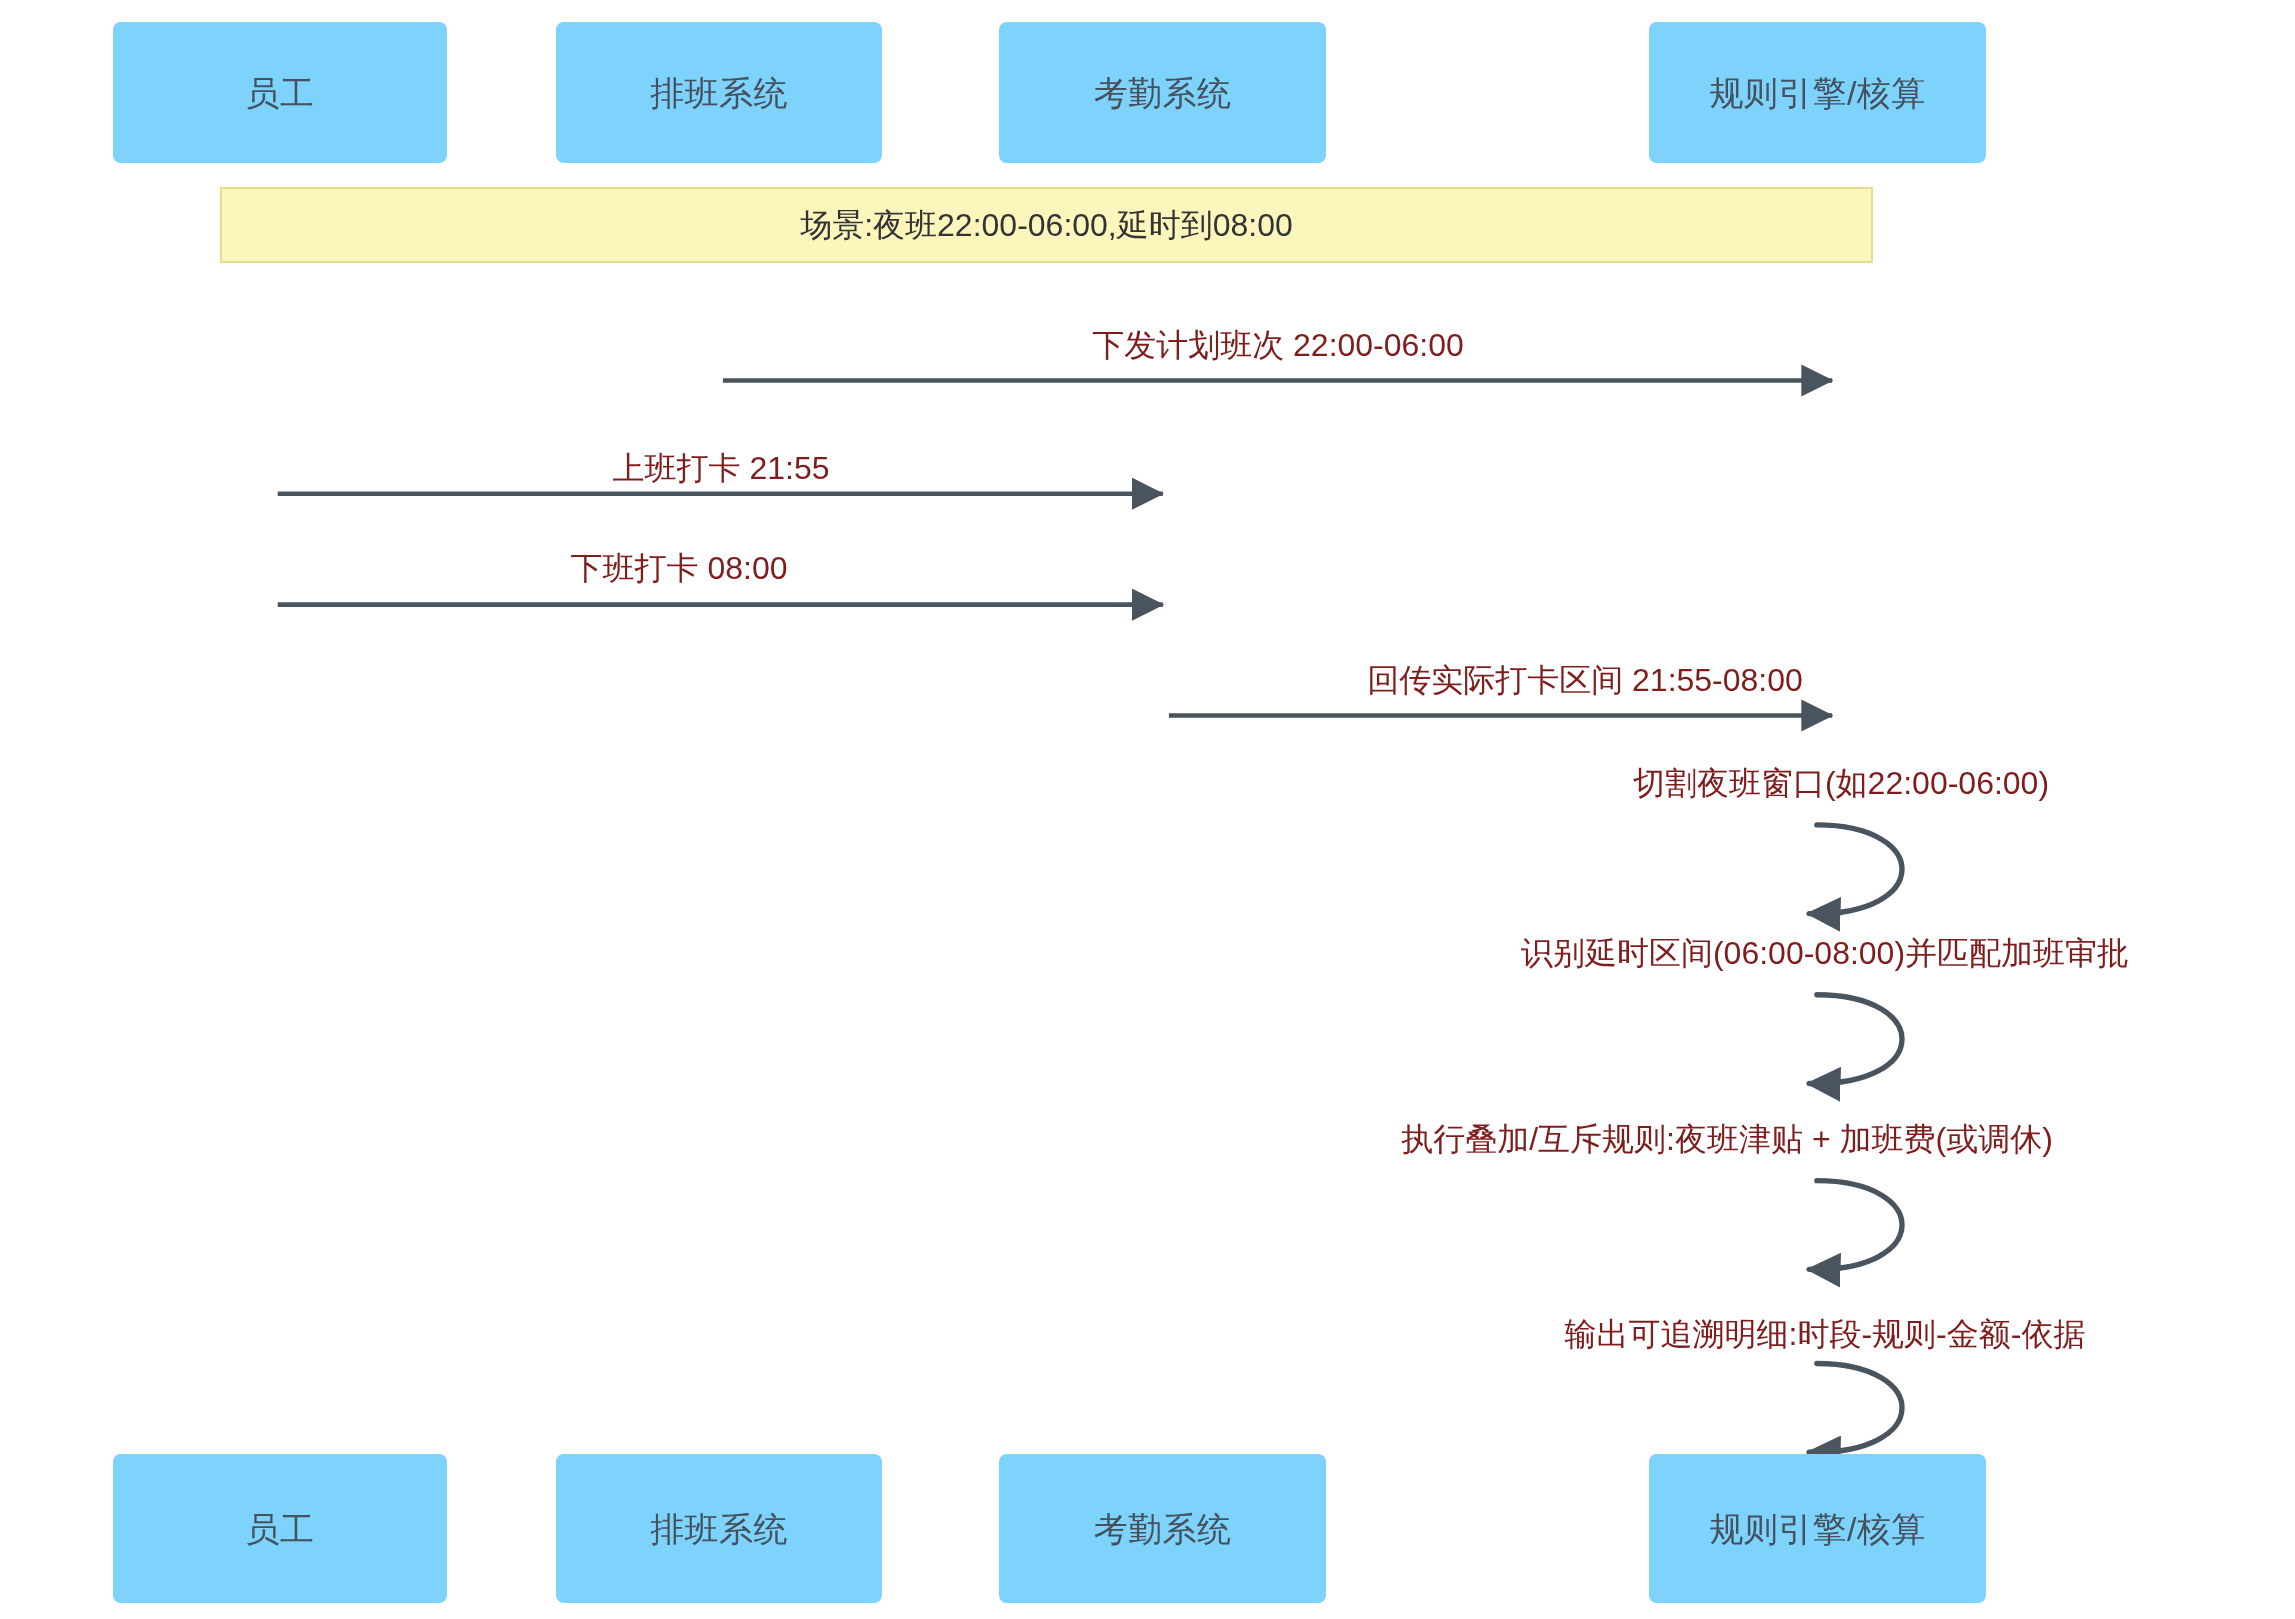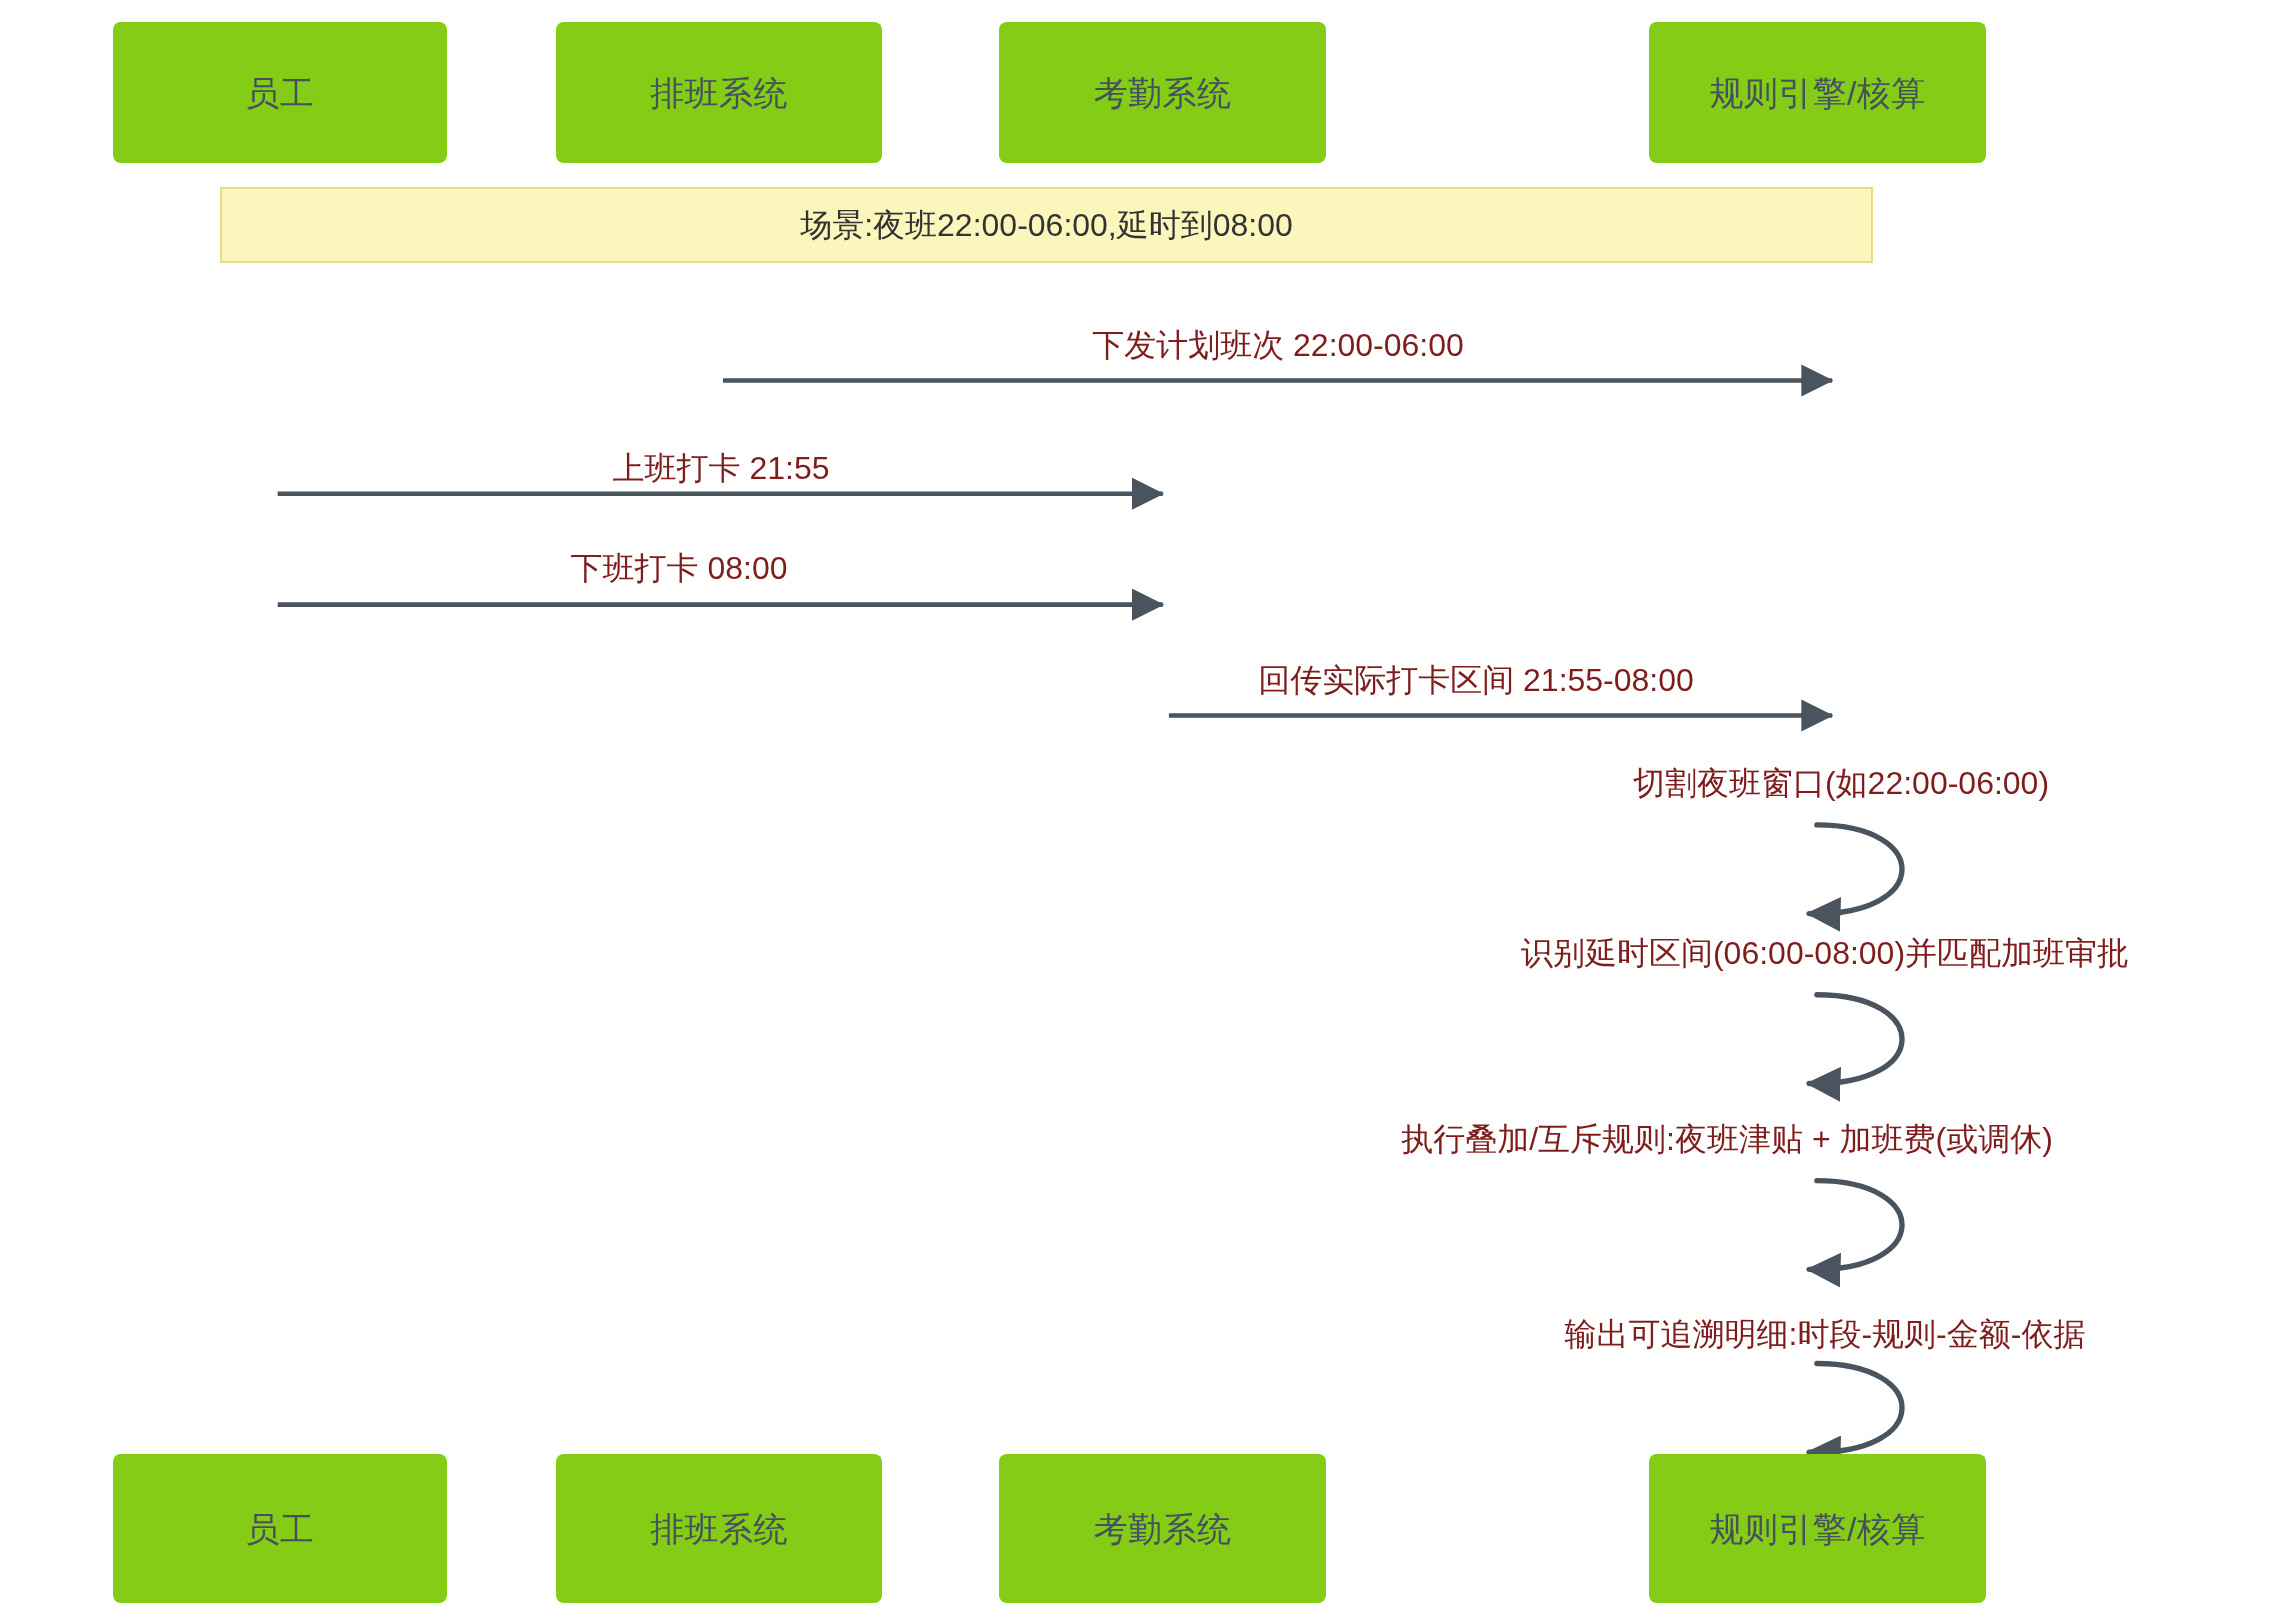--- a/index.html
+++ b/index.html
@@ -16,21 +16,21 @@
     overflow: hidden;
   }
   #svg-layer {
     position: absolute;
     left: 0; top: 0;
     width: 2295px;
     height: 1620px;
   }
   .participant-box {
     position: absolute;
-    background: #84cc16;
+    background: #7dd3fc;
     border-radius: 7.7px;
     display: flex;
     align-items: center;
     justify-content: center;
     box-sizing: border-box;
   }
   .participant-label {
     font-size: 34px;
     color: #45515e;
     letter-spacing: 0.4px;
@@ -124,21 +124,21 @@
     </div>
 
   <div class="note-box" id="scenario-note" style="left: 220px; top: 187px; width: 1653px; height: 76px;">
     <span class="note-label">场景:夜班22:00-06:00,延时到08:00</span>
   </div>
 
   <div id="message-labels">
       <div class="msg-label" style="left: 1278px; top: 329px;">下发计划班次 22:00-06:00</div>
       <div class="msg-label" style="left: 721px; top: 452px; text-align: right;">上班打卡 21:55</div>
       <div class="msg-label" style="left: 679px; top: 552px;">下班打卡 08:00</div>
-      <div class="msg-label" style="left: 1476px; top: 664px; text-align: center;">回传实际打卡区间 21:55-08:00</div>
+      <div class="msg-label" style="left: 1585px; top: 664px; text-align: center;">回传实际打卡区间 21:55-08:00</div>
       <div class="msg-label" style="left: 1825px; top: 767px; margin-left: 16px;">切割夜班窗口(如22:00-06:00)</div>
       <div class="msg-label" style="left: 1825px; top: 937px;">识别延时区间(06:00-08:00)并匹配加班审批</div>
       <div class="msg-label" style="left: 1727px; top: 1123px;">执行叠加/互斥规则:夜班津贴 + 加班费(或调休)</div>
       <div class="msg-label" style="left: 1825px; top: 1306px; margin-top: 12px;">输出可追溯明细:时段-规则-金额-依据</div>
     </div>
 
 </div>
 
 
 </body></html>

